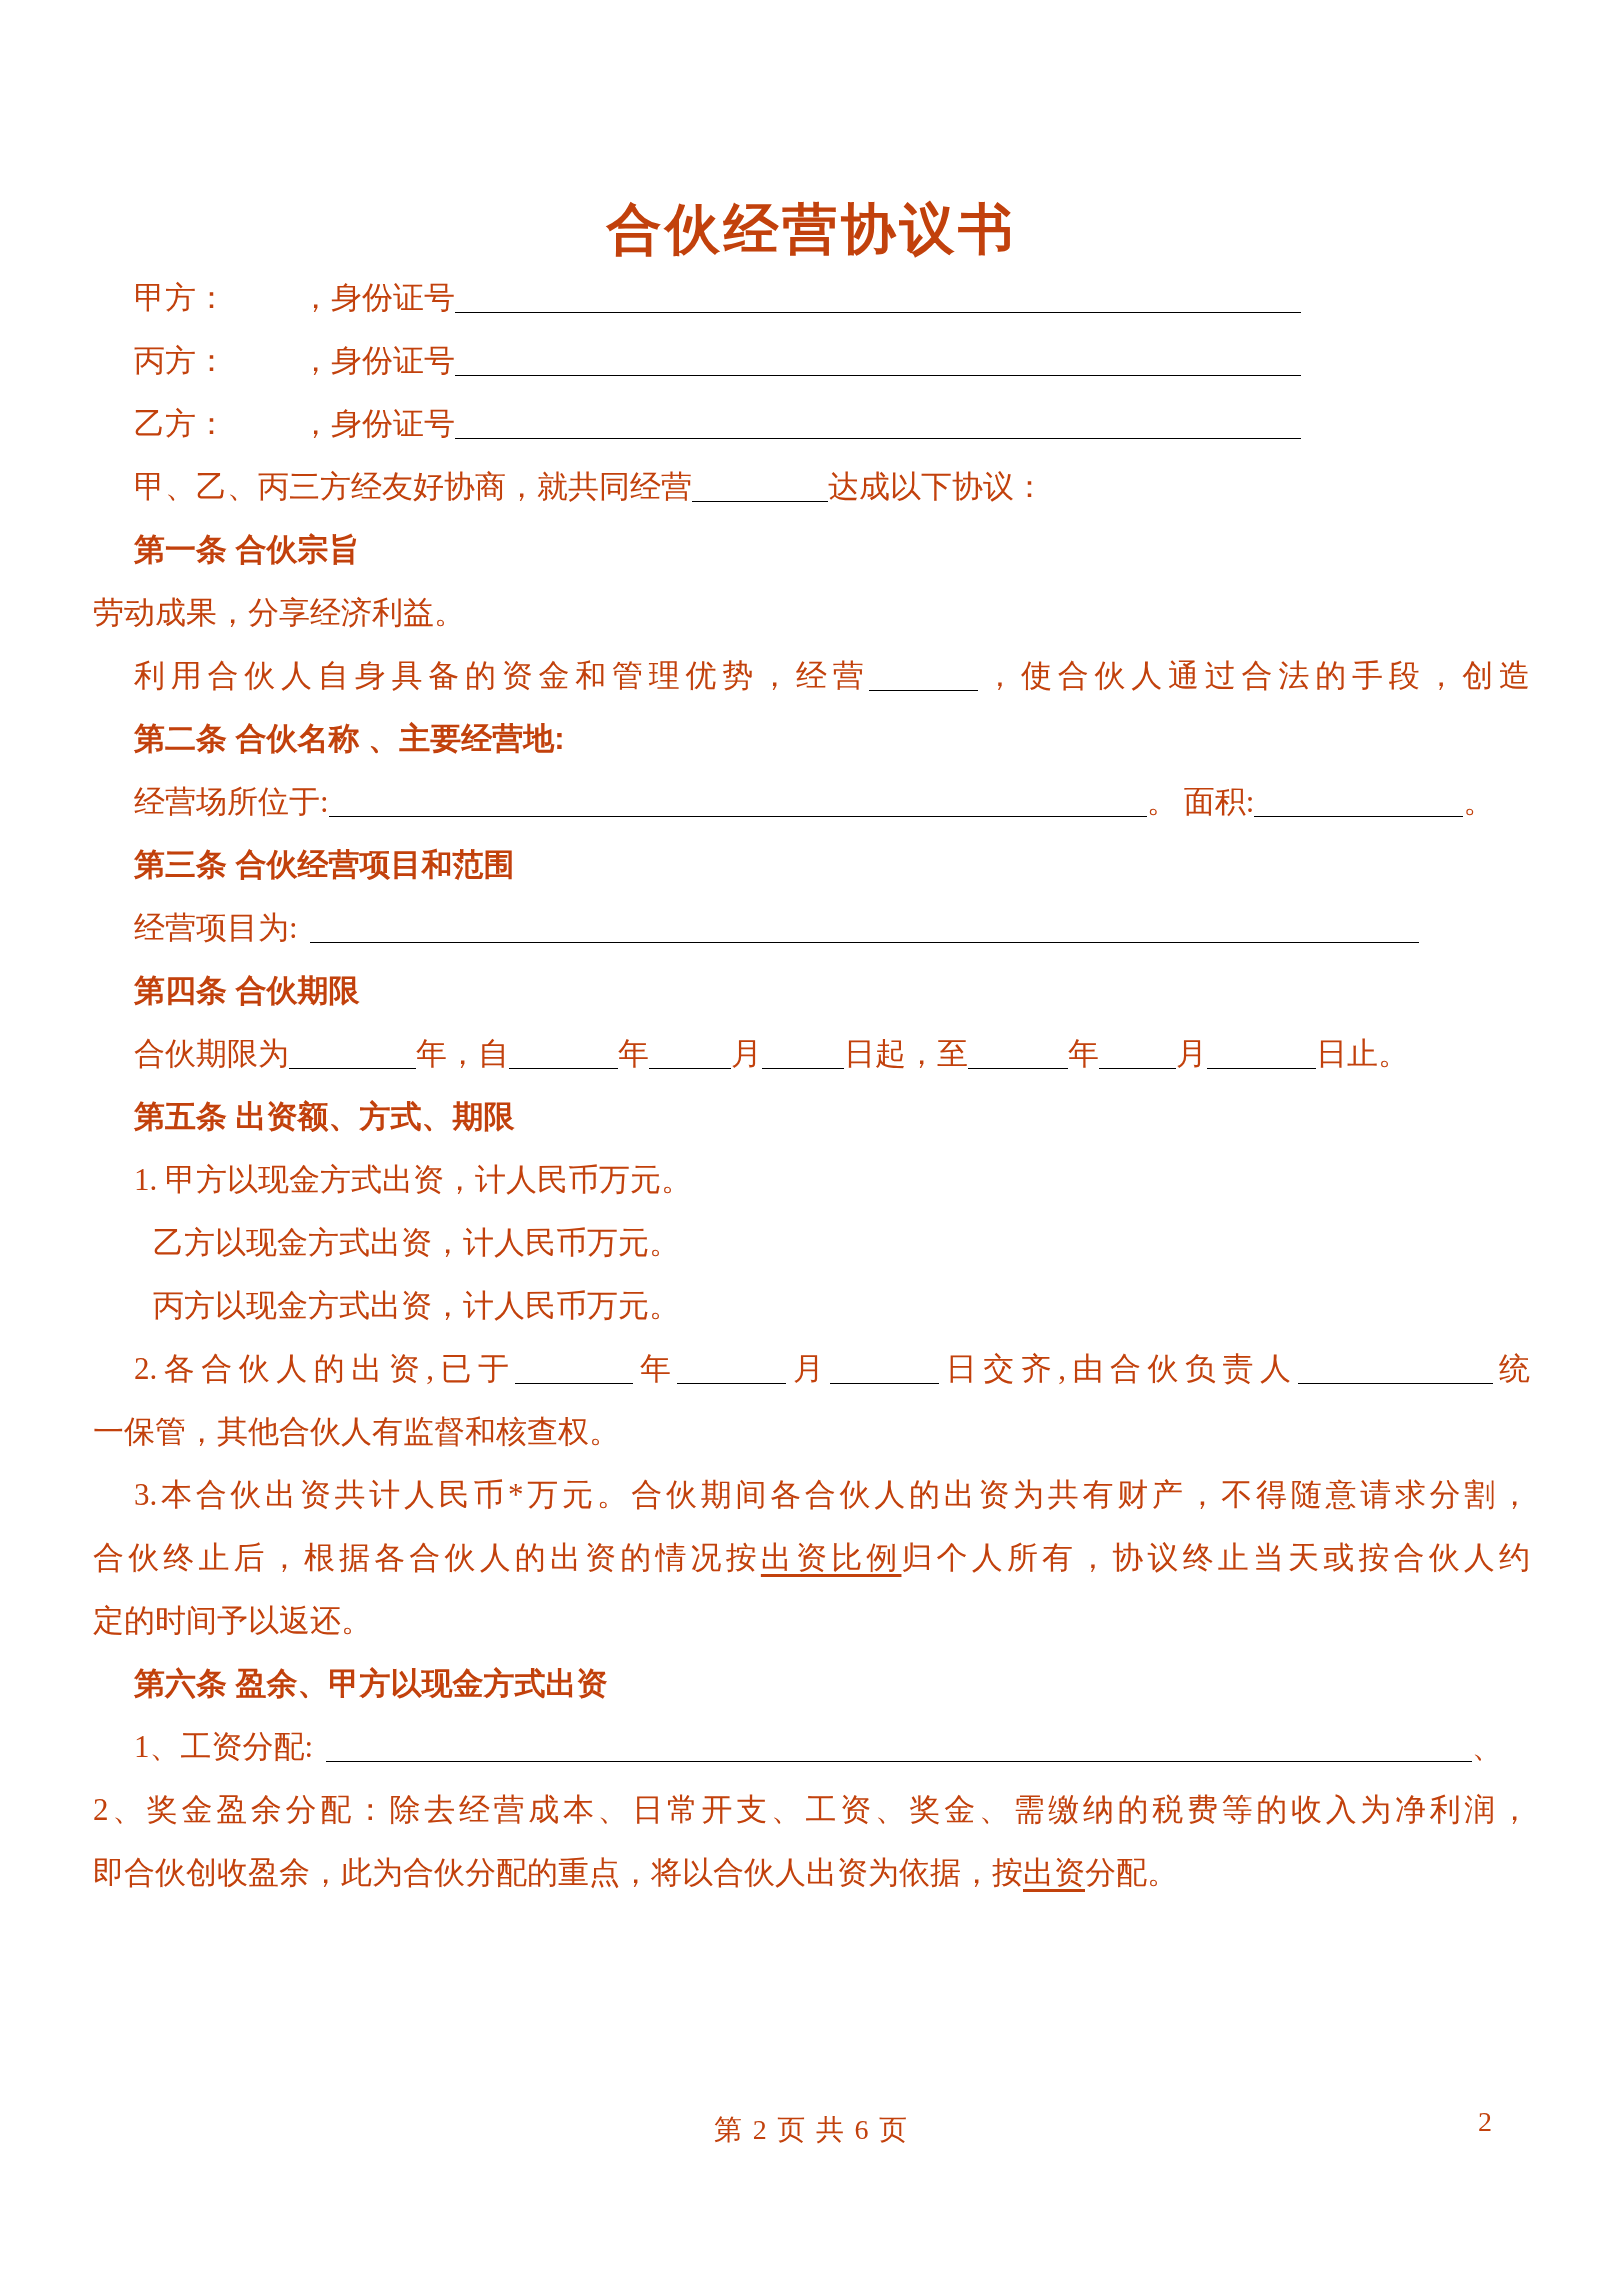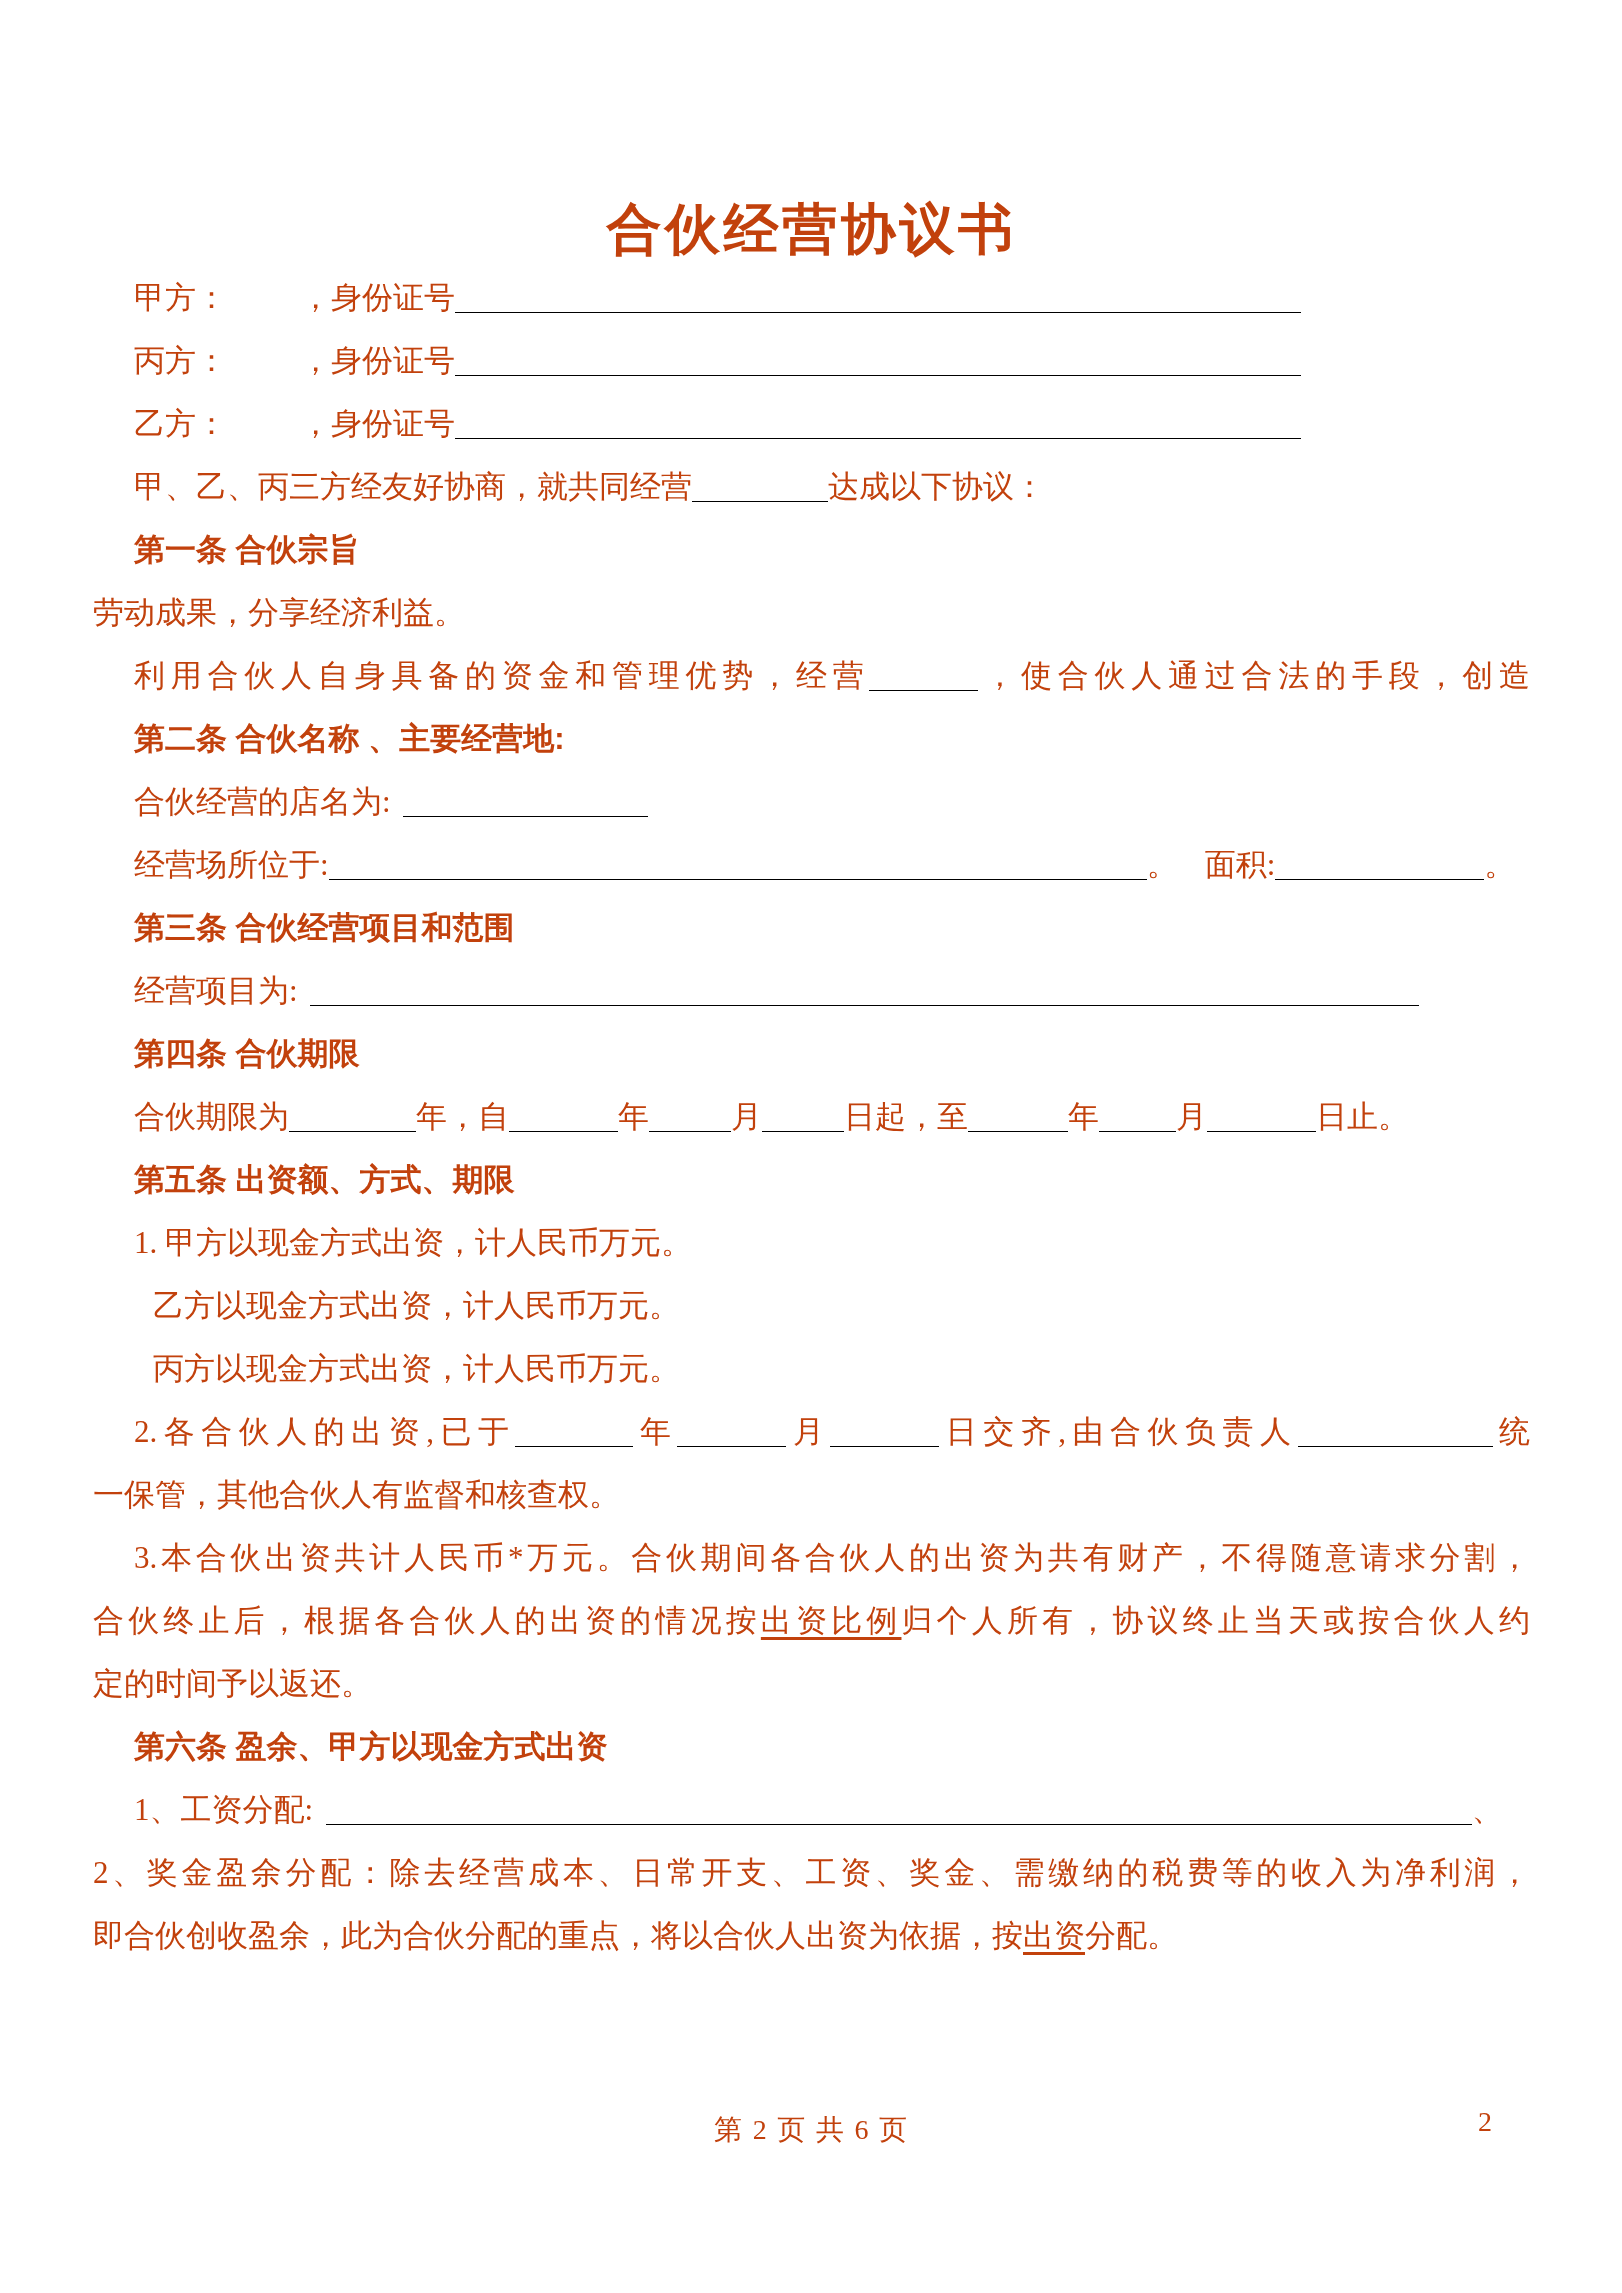--- a/index.html
+++ b/index.html
@@ -55,24 +55,21 @@
     </p>
 
     <p class="line h ind">第一条 合伙宗旨</p>
     <p class="line">劳动成果，分享经济利益。</p>
     <p class="line ind just">
       <span>利用合伙人自身具备的资金和管理优势，经营</span><span class="bl" style="width:109px"></span><span>，使合伙人通过合法的手段，创造</span>
     </p>
 
     <p class="line h ind">第二条 合伙名称 、主要经营地:</p>
     <p class="line ind">
-      <span>合伙经营的店名为:</span><span class="bl" style="width:245px;margin-left:12.7px"></span>
-    </p>
-    <p class="line ind">
-      <span>经营场所位于:</span><span class="bl" style="width:818px"></span><span>。</span><span style="margin-left:27px">面积:</span><span class="bl" style="width:209px"></span><span>。</span>
+      <span>经营场所位于:</span><span class="bl" style="width:818px"></span><span>。</span><span style="margin-left:6px">面积:</span><span class="bl" style="width:209px"></span><span>。</span>
     </p>
 
     <p class="line h ind">第三条 合伙经营项目和范围</p>
     <p class="line ind">
       <span>经营项目为:</span><span class="bl" style="width:1109px;margin-left:12.7px"></span>
     </p>
 
     <p class="line h ind">第四条 合伙期限</p>
     <p class="line ind">
       <span>合伙期限为</span><span class="bl" style="width:127px"></span><span>年，自</span><span class="bl" style="width:109px"></span><span>年</span><span class="bl" style="width:82px"></span><span>月</span><span class="bl" style="width:82px"></span><span>日起，至</span><span class="bl" style="width:100px"></span><span>年</span><span class="bl" style="width:77px"></span><span>月</span><span class="bl" style="width:109px"></span><span>日止。</span>

